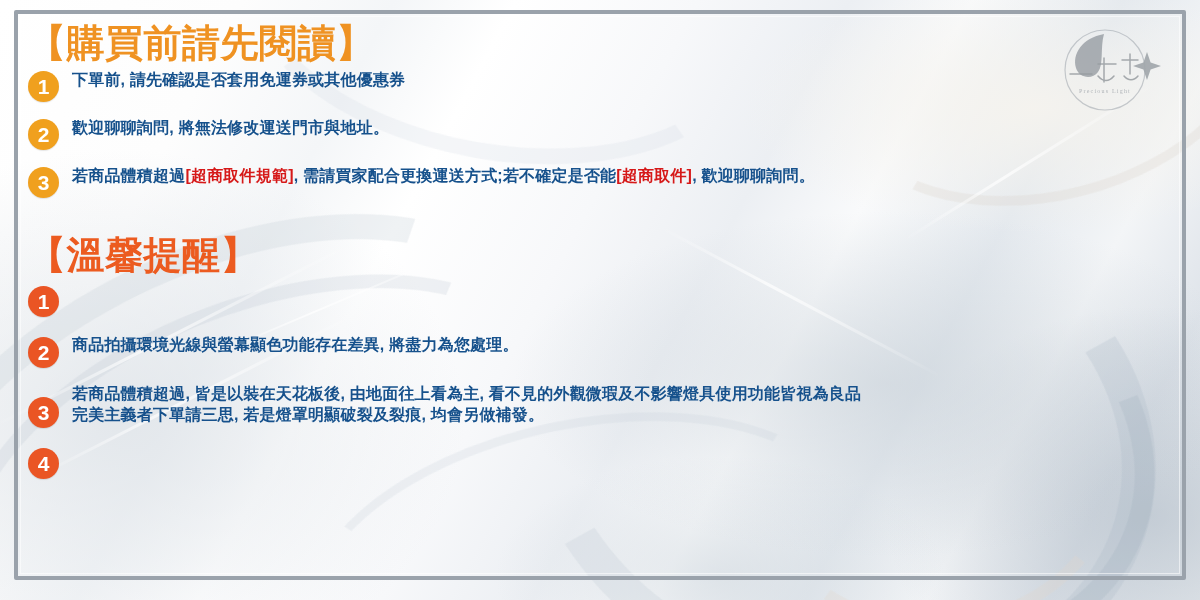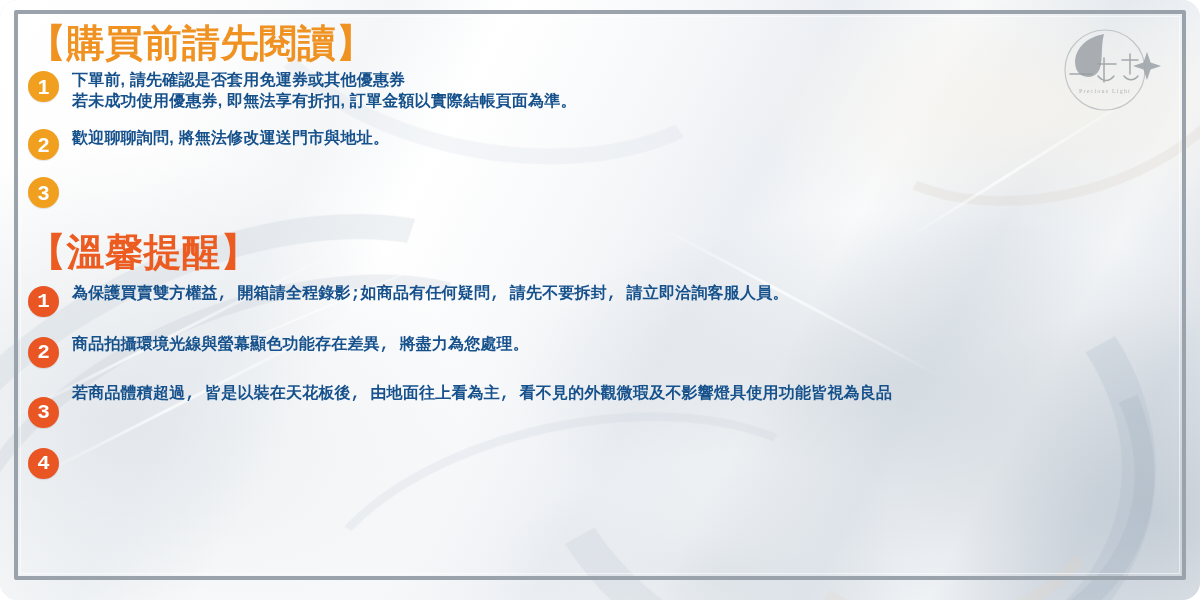--- a/index.html
+++ b/index.html
@@ -10,21 +10,20 @@
     overflow: hidden;
     font-family: "Liberation Sans", "DejaVu Sans", sans-serif;
   }
 
   .banner {
     position: relative;
     width: 1200px;
     height: 600px;
     background: #e7e9ec;
     overflow: hidden;
-    border-radius: 18px;
   }
 
   
   .bg-marble {
     position: absolute;
     inset: 0;
     background:
       radial-gradient(ellipse 420px 180px at 86% 18%, rgba(245,243,238,0.95) 0%, rgba(245,243,238,0) 70%),
       radial-gradient(ellipse 520px 240px at 74% 64%, rgba(197,206,214,0.55) 0%, rgba(197,206,214,0) 72%),
       radial-gradient(ellipse 380px 300px at 96% 86%, rgba(170,182,194,0.55) 0%, rgba(170,182,194,0) 70%),
@@ -175,21 +174,21 @@
     letter-spacing: 0.2px;
     white-space: nowrap;
   }
   .row-text .hl { color: #d61919; }
 
   
   .sec1 .row.r1 { margin-top: 8px; }
   .sec1 .row.r2 { margin-top: 16px; }
   .sec1 .row.r3 { margin-top: 16px; }
 
-  .sec2 { margin-top: 28px; font-family: Liberation Mono, monospace; }
+  .sec2 { margin-top: 38px; }
   .sec2 .list { margin-top: 10px; }
   .sec2 .row.r1 { margin-top: 6px; }
   .sec2 .row.r2 { margin-top: 18px; }
   .sec2 .row.r3 { margin-top: 16px; }
   .sec2 .row.r4 { margin-top: 18px; }
   .sec2 .row .badge { margin-top: 2px; }
   .sec2 .row.r3 .badge { margin-top: 13px; }
 </style>
 </head>
 <body>
@@ -236,61 +235,63 @@
 
     <div class="sec1">
       <div class="section-title t1">【購買前請先閱讀】</div>
 
       <div class="list">
 
         <div class="row r1">
           <div class="badge amber">1</div>
           <div>
             <div class="row-text">下單前, 請先確認是否套用免運券或其他優惠券</div>
-            <div class="row-text">若未成功使用優惠券, 即無法享有折扣, 訂單金額以實際結帳頁面為準。</div>
           </div>
         </div>
 
         <div class="row r2">
           <div class="badge amber">2</div>
           <div>
             <div class="row-text">歡迎聊聊詢問, 將無法修改運送門市與地址。</div>
           </div>
         </div>
 
         <div class="row r3">
           <div class="badge amber">3</div>
+          <div>
+            <div class="row-text">
+              <span>若商品體積超過</span><span class="hl">[超商取件規範]</span><span>, 需請買家配合更換運送方式;若不確定是否能</span><span class="hl">[超商取件]</span><span>, 歡迎聊聊詢問。</span>
+            </div>
+          </div>
         </div>
 
       </div>
     </div>
 
     <div class="sec2">
       <div class="section-title t2">【溫馨提醒】</div>
 
       <div class="list">
 
         <div class="row r1">
           <div class="badge red">1</div>
-          <div>
-            <div class="row-text">為保護買賣雙方權益, 開箱請全程錄影;如商品有任何疑問, 請先不要拆封, 請立即洽詢客服人員。</div>
-          </div>
         </div>
 
         <div class="row r2">
           <div class="badge red">2</div>
           <div>
             <div class="row-text">商品拍攝環境光線與螢幕顯色功能存在差異, 將盡力為您處理。</div>
           </div>
         </div>
 
         <div class="row r3">
           <div class="badge red">3</div>
           <div>
             <div class="row-text">若商品體積超過, 皆是以裝在天花板後, 由地面往上看為主, 看不見的外觀微瑕及不影響燈具使用功能皆視為良品</div>
+            <div class="row-text">完美主義者下單請三思, 若是燈罩明顯破裂及裂痕, 均會另做補發。</div>
           </div>
         </div>
 
         <div class="row r4">
           <div class="badge red">4</div>
         </div>
 
       </div>
     </div>
 

